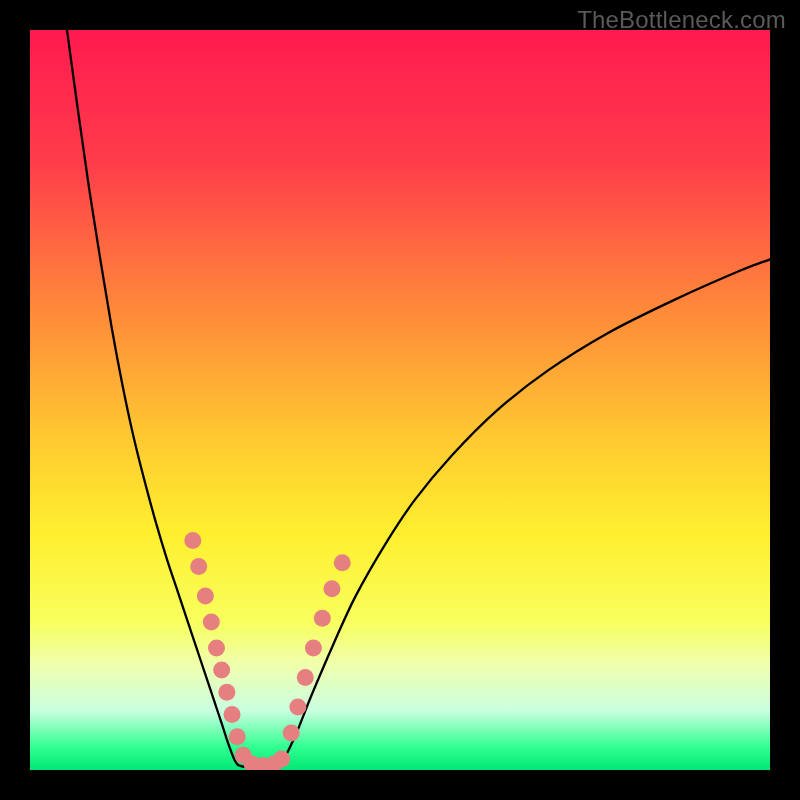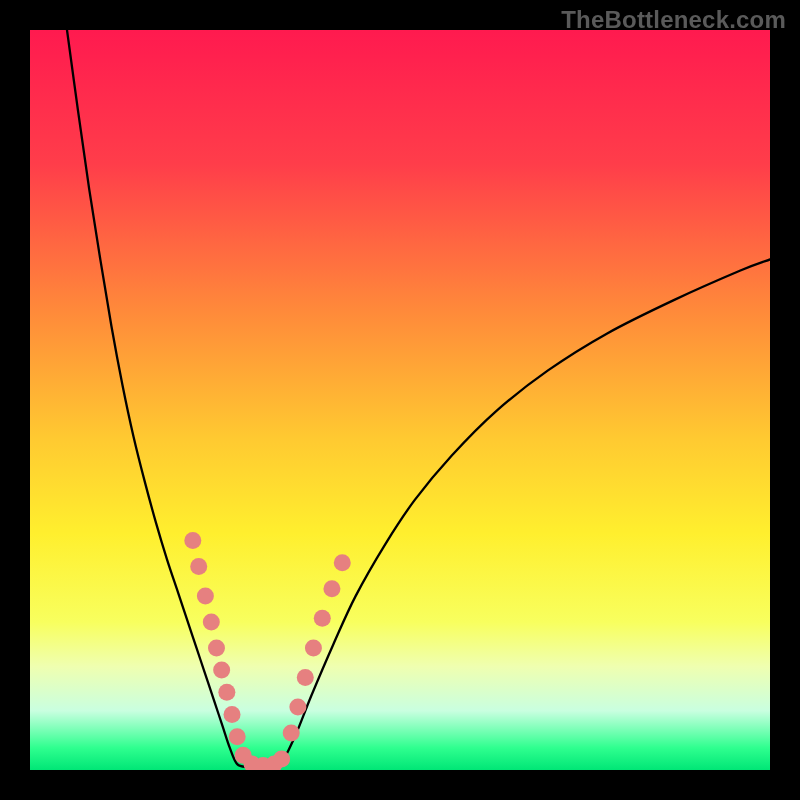--- a/index.html
+++ b/index.html
@@ -31,21 +31,21 @@
   .curve {
     position: absolute;
     inset: 0;
   }
   .watermark {
     position: absolute;
     top: 6px;
     right: 14px;
     color: #5a5a5a;
     font-size: 24px;
-    font-weight: 700;
+    font-weight: 400;
     letter-spacing: 0.2px;
     user-select: none;
   }
   .dot {
     fill: #e68080;
     stroke: none;
   }
 </style>
 </head>
 <body>

